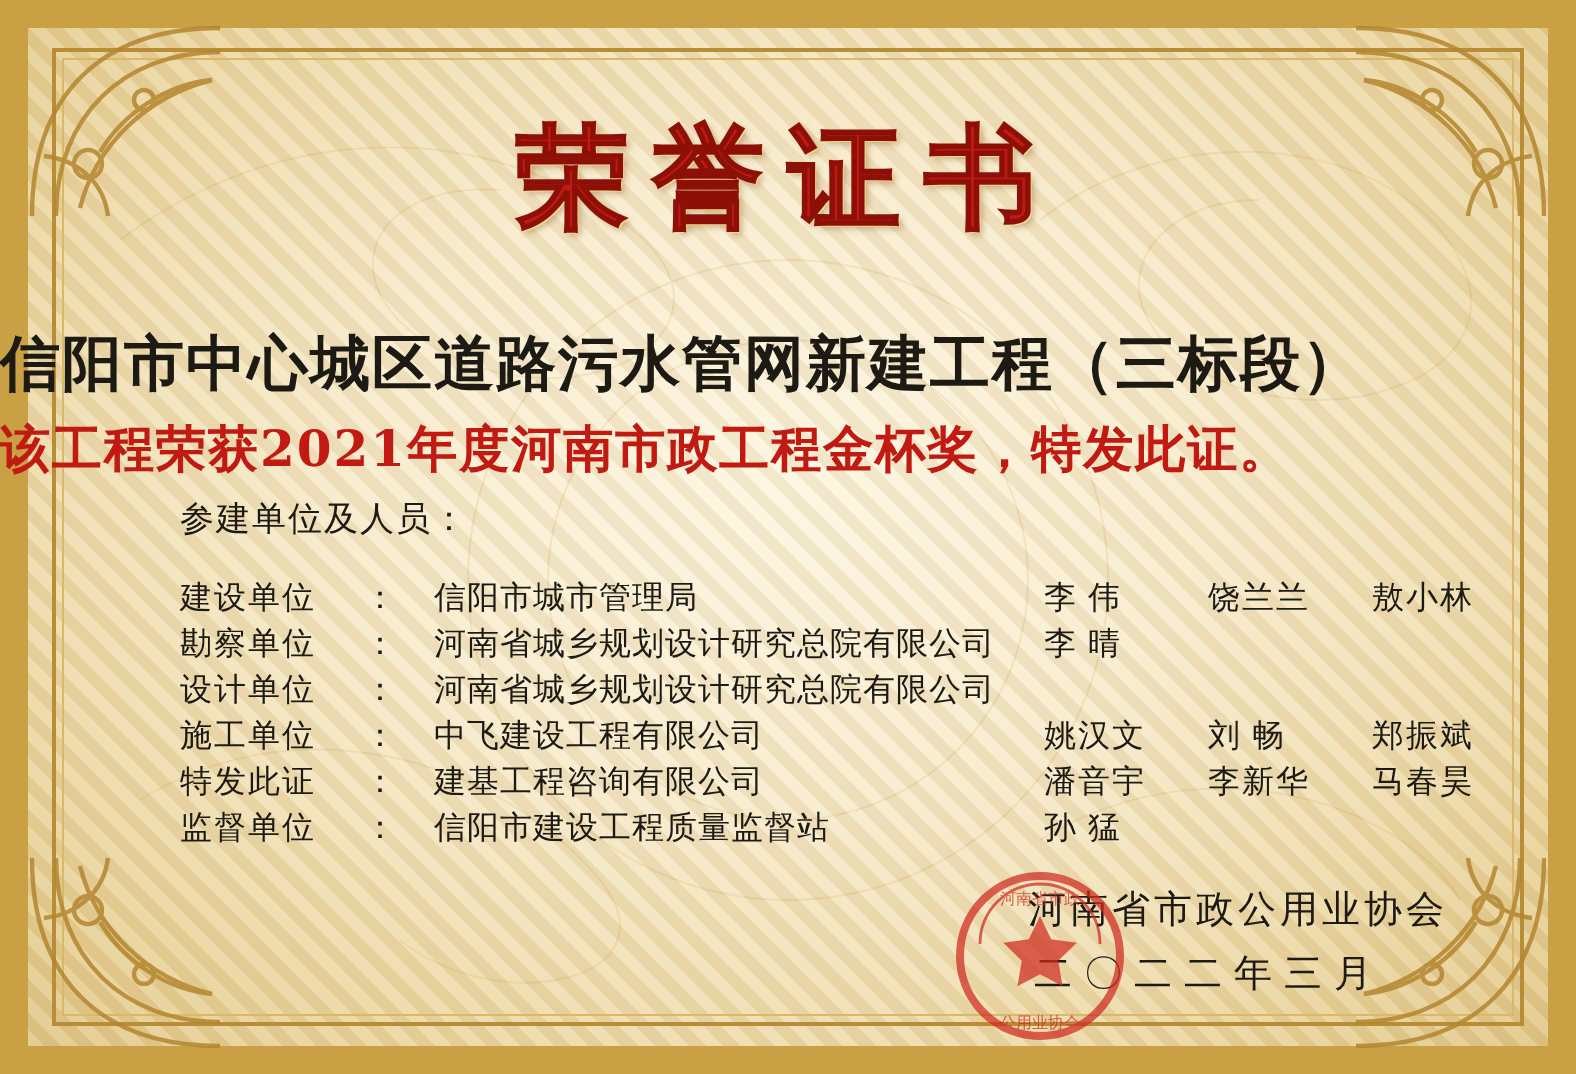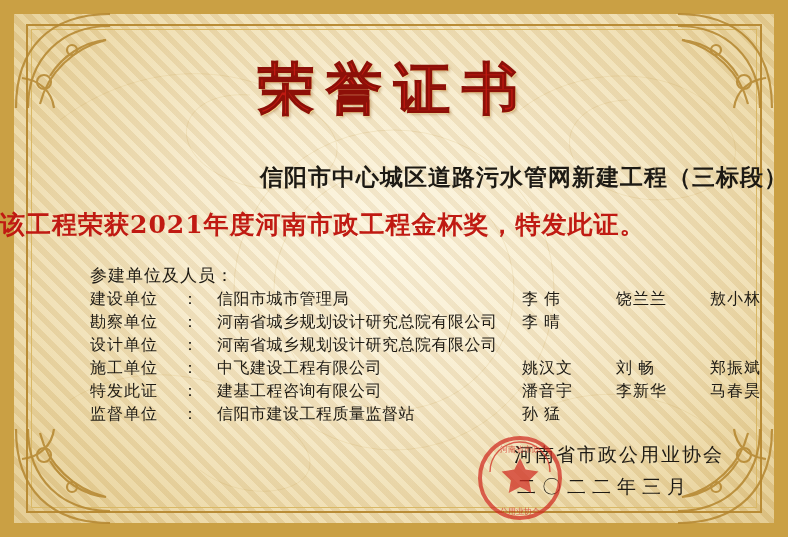--- a/index.html
+++ b/index.html
@@ -56,48 +56,48 @@
     color:#c01a12;
     text-shadow:1px 1px 0 #f4d98e, 2px 2px 3px rgba(120,60,0,.35);
     -webkit-text-stroke:1px #8d1008;
   }
   .serial{
     position:absolute;right:62px;top:128px;
     font-family:"Liberation Serif", serif;
     font-size:19px;color:#2e2a22;letter-spacing:1px;
   }
   .project{
-    position:absolute;left:0;right:0;top:162px;text-align:right;
+    position:absolute;left:0;right:0;top:162px;text-align:left;
     font-family:"DejaVu Serif", serif;
-    font-size:23px;font-weight:bold;color:#1d1a14;letter-spacing:1px;
+    font-size:30px;font-weight:bold;color:#1d1a14;letter-spacing:1px;
   }
   .award{
     position:absolute;left:0;right:0;top:208px;text-align:left;
     font-family:"DejaVu Serif", serif;
     font-size:25px;font-weight:bold;color:#c01a12;letter-spacing:1px;
   }
   .participants-label{
-    position:absolute;left:90px;top:264px;
+    position:absolute;left:90px;top:248px;
     font-size:17px;color:#1d1a14;letter-spacing:1px;
   }
   .rows{
     position:absolute;left:90px;top:288px;right:60px;
   }
   .row{
     display:flex;align-items:center;height:23px;
   }
   .row .role{
     width:92px;flex:0 0 92px;font-size:16px;color:#1d1a14;letter-spacing:1px;
   }
   .row .colon{width:10px;flex:0 0 10px;font-size:16px;color:#1d1a14;}
   .row .org{
     width:305px;flex:0 0 305px;font-size:16px;color:#1d1a14;letter-spacing:.5px;margin-left:25px;
   }
   .row .people{
-    display:flex;gap:42px;font-size:16px;color:#1d1a14;letter-spacing:1px;
+    display:flex;gap:30px;font-size:16px;color:#1d1a14;letter-spacing:1px;
   }
   .row .people span{min-width:52px;}
   .issuer{
     position:absolute;right:64px;top:442px;
     font-size:19px;color:#1d1a14;letter-spacing:2px;
   }
   .date{
     position:absolute;right:96px;top:474px;
     font-size:19px;color:#1d1a14;letter-spacing:6px;
   }

